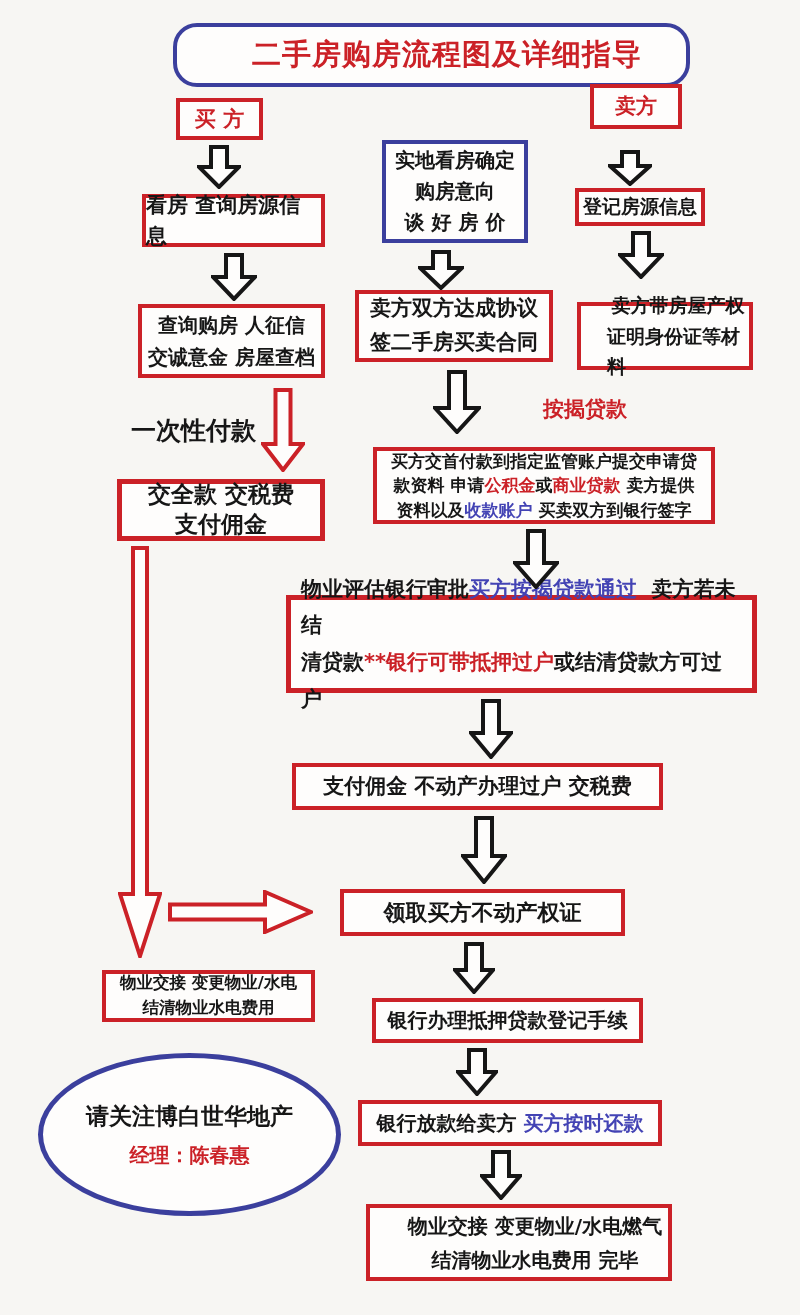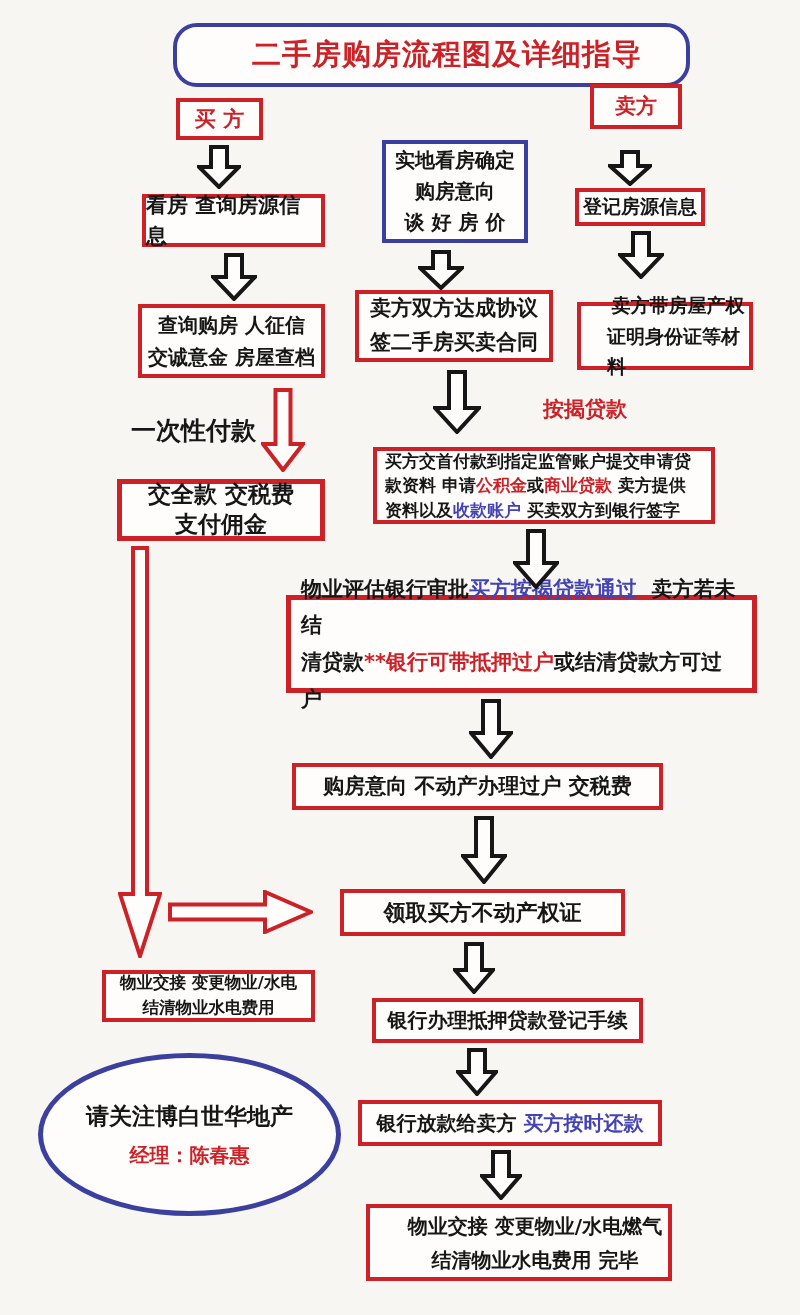--- a/index.html
+++ b/index.html
@@ -88,33 +88,33 @@
     <div>证明身份证等材料</div>
   </div>
 
   <div class="node" style="left:355px;top:290px;width:198px;height:72px;font-size:21px;line-height:1.6;">
     <div>卖方双方达成协议</div>
     <div>签二手房买卖合同</div>
   </div>
 
   <div class="label t-red" style="left:543px;top:395px;font-size:21px;">按揭贷款</div>
 
-  <div class="node left-al" style="left:373px;top:447px;width:342px;height:77px;font-size:17px;line-height:1.42;padding:8px 8px;">
+  <div class="node left-al" style="left:373px;top:447px;width:342px;height:77px;font-size:17px;line-height:1.42;padding:8px 8px;align-items:center;">
     <div><span class="seg-k">买方交首付款到指定监管账户提交申请贷</span></div>
     <div><span class="seg-k">款资料 申请</span><span class="seg-red">公积金</span><span class="seg-k">或</span><span class="seg-red">商业贷款</span><span class="seg-k"> 卖方提供</span></div>
     <div><span class="seg-k">资料以及</span><span class="seg-blue">收款账户</span><span class="seg-k"> 买卖双方到银行签字</span></div>
   </div>
 
   <div class="node b5 left-al" style="left:286px;top:595px;width:471px;height:98px;font-size:21px;line-height:1.75;padding:4px 10px;">
     <div><span class="seg-k">物业评估银行审批</span><span class="seg-blue">买方按揭贷款通过</span><span class="seg-k">  卖方若未结</span></div>
     <div><span class="seg-k">清贷款</span><span class="seg-red">**银行可带抵押过户</span><span class="seg-k">或结清贷款方可过户</span></div>
   </div>
 
   <div class="node" style="left:292px;top:763px;width:371px;height:47px;font-size:21px;">
-    <div>购房意向 不动产办理过户 交税费</div>
+    <div>支付佣金 不动产办理过户 交税费</div>
   </div>
 
   <div class="node" style="left:340px;top:889px;width:285px;height:47px;font-size:22px;">
     <div>领取买方不动产权证</div>
   </div>
 
   <div class="node" style="left:372px;top:998px;width:271px;height:45px;font-size:20px;">
     <div>银行办理抵押贷款登记手续</div>
   </div>
 

